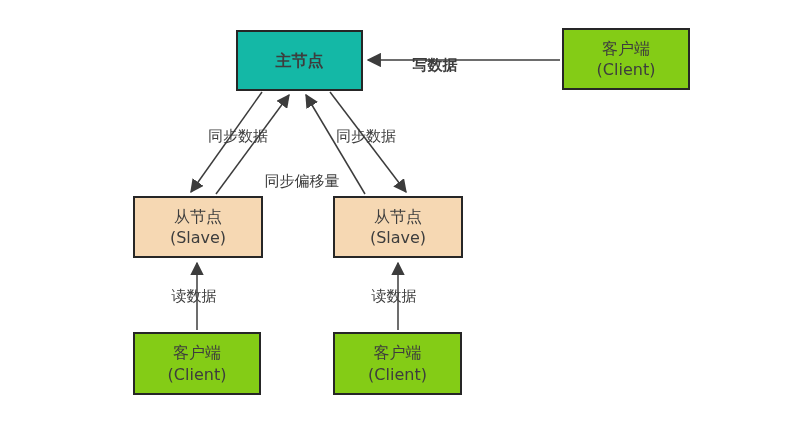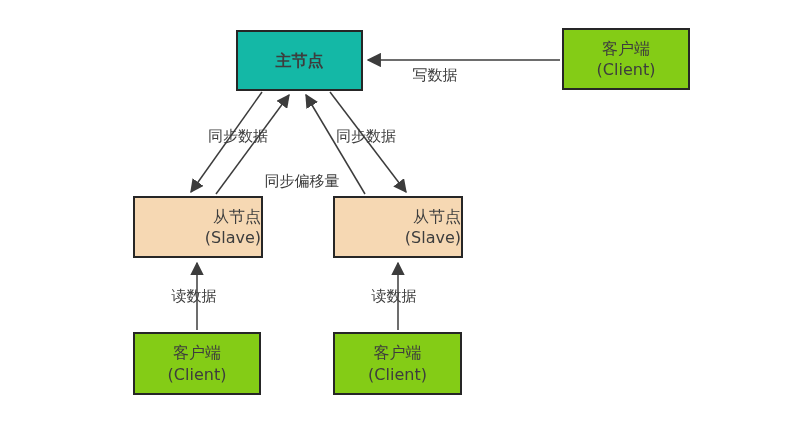--- a/index.html
+++ b/index.html
@@ -32,40 +32,40 @@
     align-items: center;
     justify-content: center;
     text-align: center;
     color: #3d3d3d;
     font-size: 16px;
     line-height: 1.32;
     z-index: 2;
   }
   .node .nl { white-space: nowrap; }
   .fill-master { background: #14b8a6; font-weight: bold; }
-  .fill-slave  { background: #f6d8b3; align-items: flex-end; }
+  .fill-slave  { background: #f6d8b3; }
   .fill-client { background: #84cc16; }
 
   .node-master        { left: 236px; top: 30px;  width: 127px; height: 61px; }
   .node-client-top    { left: 562px; top: 28px;  width: 128px; height: 62px; }
   .node-slave-left    { left: 133px; top: 196px; width: 130px; height: 62px; }
   .node-slave-right   { left: 333px; top: 196px; width: 130px; height: 62px; }
   .node-client-left   { left: 133px; top: 332px; width: 128px; height: 63px; }
   .node-client-mid    { left: 333px; top: 332px; width: 129px; height: 63px; }
 
   .edge-label {
     position: absolute;
     transform: translate(-50%, -50%);
     color: #3d3d3d;
     font-size: 15px;
     white-space: nowrap;
     z-index: 3;
     pointer-events: none;
   }
-  .lbl-write       { left: 435px; top: 75px; }
+  .lbl-write       { left: 435px; top: 65px; font-weight: bold; }
   .lbl-sync-left   { left: 238px; top: 136px; }
   .lbl-sync-right  { left: 366px; top: 136px; }
   .lbl-sync-offset { left: 302px; top: 161px; margin-top: 20px; }
   .lbl-read-left   { left: 194px; top: 296px; }
   .lbl-read-right  { left: 394px; top: 296px; }
 </style>
 </head>
 <body>
 
 <div class="canvas">

